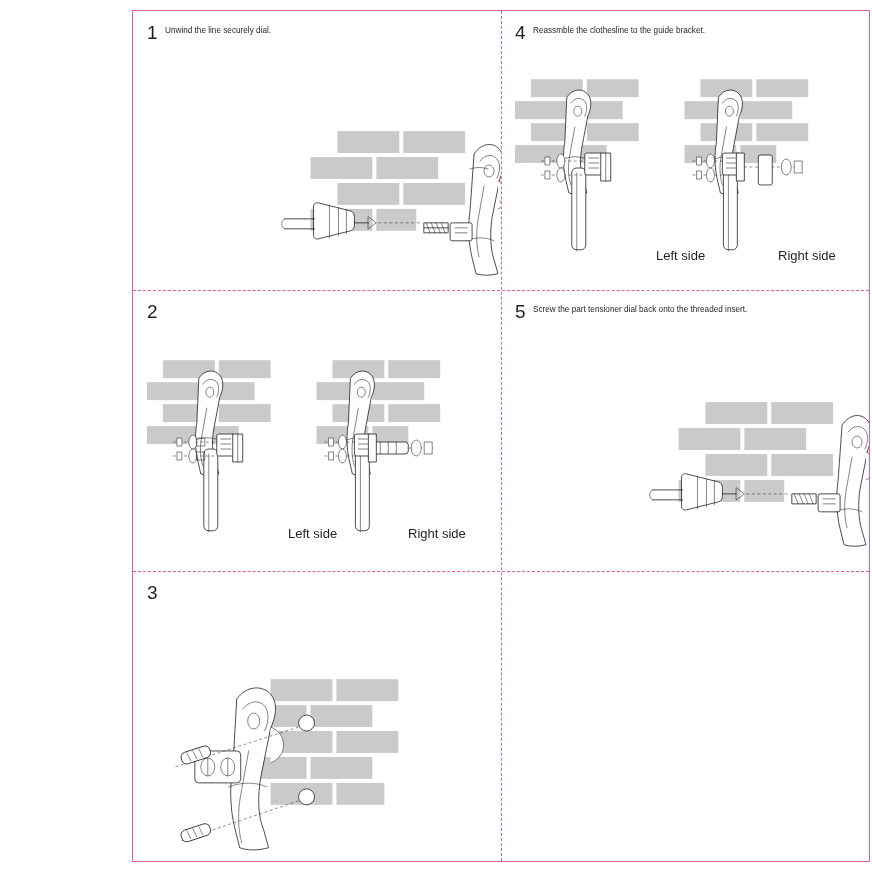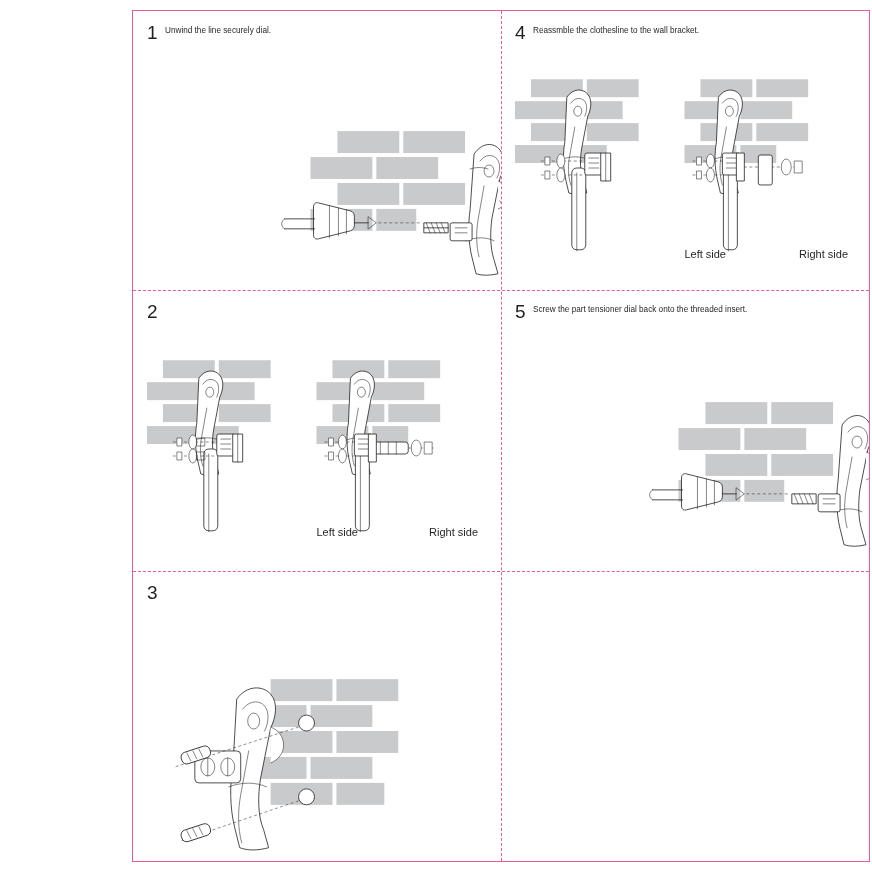--- a/index.html
+++ b/index.html
@@ -87,23 +87,23 @@
     position: absolute;
     left: 0;
     right: 0;
     bottom: 0;
     top: 40px;
   }
   .art svg { display: block; width: 100%; height: 100%; }
 
   .side-label {
     position: absolute;
-    font-size: 11px;
+    font-size: 13px;
     color: #231f20;
-    text-align: right;
+    text-align: left;
     width: 70px;
   }
 
   
   .brick { fill: #c9cacc; }
   .ln { fill: none; stroke: #231f20; stroke-width: 0.8; stroke-linejoin: round; stroke-linecap: round; }
   .ln-thin { fill: none; stroke: #231f20; stroke-width: 0.55; stroke-linejoin: round; stroke-linecap: round; }
   .wht { fill: #ffffff; stroke: #231f20; stroke-width: 0.8; stroke-linejoin: round; }
   .wht-thin { fill: #ffffff; stroke: #231f20; stroke-width: 0.55; stroke-linejoin: round; }
   .dash { fill: none; stroke: #231f20; stroke-width: 0.5; stroke-dasharray: 3 2.5; }
@@ -316,21 +316,21 @@
             <path class="ln-thin" d="M54 220 l4 8 M60 218 l4 8 M66 216 l4 8"></path>
           </g>
         </g>
       </svg>
     </div>
   </div>
 
   <div class="cell c-4">
     <div class="step-head">
       <div class="step-num">4</div>
-      <div class="step-text">Reassmble the clothesline to the wall bracket.</div>
+      <div class="step-text">Reassmble the clothesline to the guide bracket.</div>
     </div>
     <div class="art">
       <svg viewBox="0 0 369 239" preserveAspectRatio="xMidYMid meet">
 
         <g>
           <rect class="brick" x="30" y="28" width="52" height="18"></rect>
           <rect class="brick" x="86" y="28" width="52" height="18"></rect>
           <rect class="brick" x="14" y="50" width="52" height="18"></rect>
           <rect class="brick" x="70" y="50" width="52" height="18"></rect>
           <rect class="brick" x="30" y="72" width="52" height="18"></rect>

